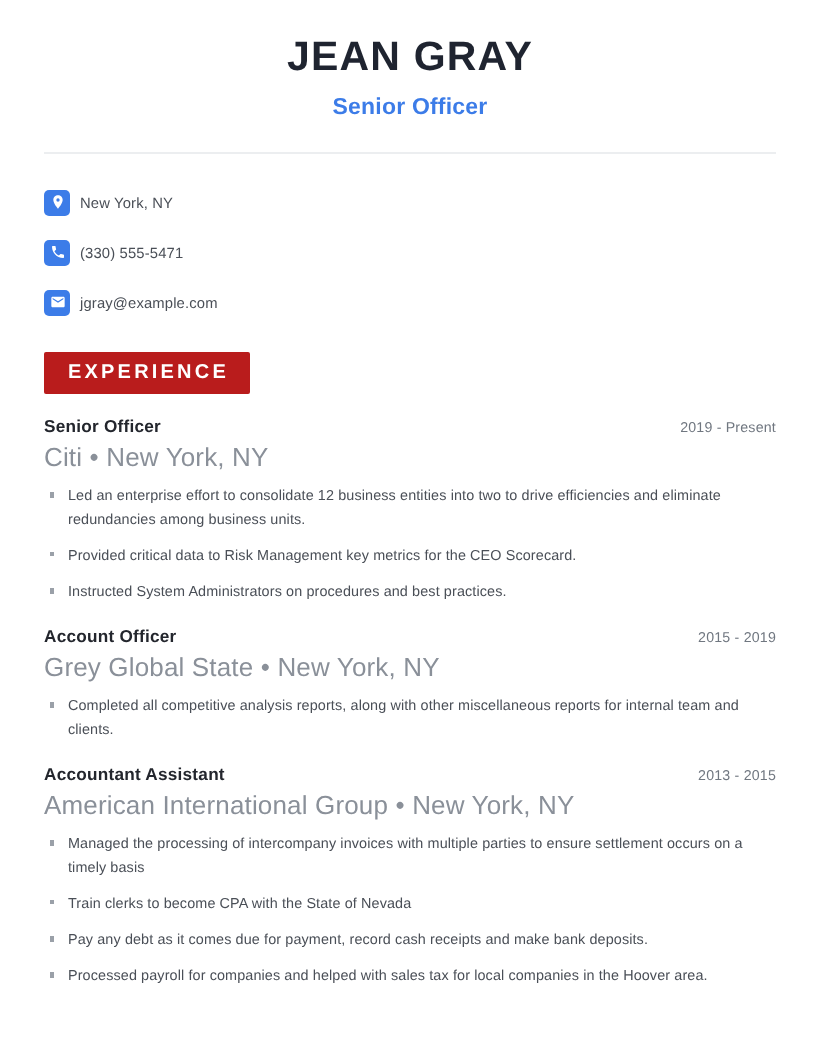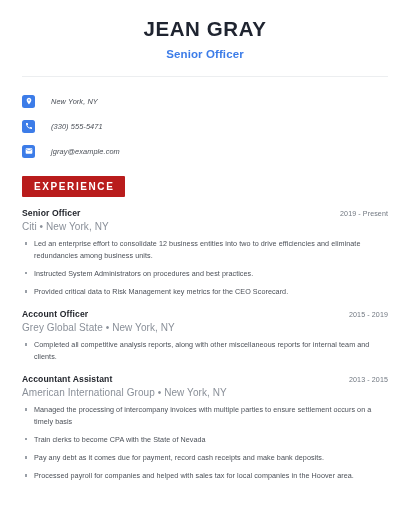--- a/index.html
+++ b/index.html
@@ -65,25 +65,24 @@
     height: 13px;
     border-radius: 2.5px;
     background: #3c7ce8;
     display: flex;
     align-items: center;
     justify-content: center;
     flex: 0 0 auto;
   }
   .contact-icon svg { display: block; }
   .contact-text {
-    margin-left: 16px;
+    margin-left: 5px;
     font-size: 7.4px;
     color: #4a4f57;
     letter-spacing: 0.08px;
-    font-style: italic;
   }
 
   
   .section {
     margin-top: 14px;
     padding: 0 22px;
   }
   .section-badge {
     display: inline-block;
     background: #b91c1c;
@@ -111,21 +110,21 @@
     letter-spacing: 0.12px;
   }
   .entry-dates {
     font-size: 7.1px;
     color: #707780;
     white-space: nowrap;
     padding-left: 10px;
     letter-spacing: 0.1px;
   }
   .entry-meta {
-    font-size: 10px;
+    font-size: 13px;
     color: #8a9099;
     margin-top: 3.5px;
     letter-spacing: 0.08px;
   }
   .entry-bullets {
     list-style: none;
     margin: 6px 0 0 0;
     padding: 0;
   }
   .bullet {
@@ -189,22 +188,22 @@
     <span class="section-badge">EXPERIENCE</span>
 
     <div class="entry">
       <div class="entry-head">
         <span class="entry-title">Senior Officer</span>
         <span class="entry-dates">2019 - Present</span>
       </div>
       <div class="entry-meta">Citi • New York, NY</div>
       <ul class="entry-bullets">
         <li class="bullet">Led an enterprise effort to consolidate 12 business entities into two to drive efficiencies and eliminate redundancies among business units.</li>
+        <li class="bullet">Provided critical data to Risk Management key metrics for the CEO Scorecard.</li>
         <li class="bullet">Instructed System Administrators on procedures and best practices.</li>
-        <li class="bullet">Provided critical data to Risk Management key metrics for the CEO Scorecard.</li>
       </ul>
     </div>
 
     <div class="entry">
       <div class="entry-head">
         <span class="entry-title">Account Officer</span>
         <span class="entry-dates">2015 - 2019</span>
       </div>
       <div class="entry-meta">Grey Global State • New York, NY</div>
       <ul class="entry-bullets">

